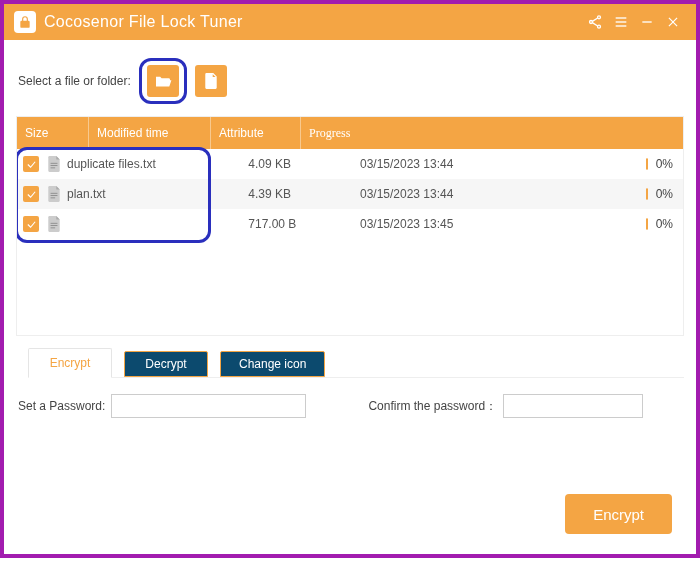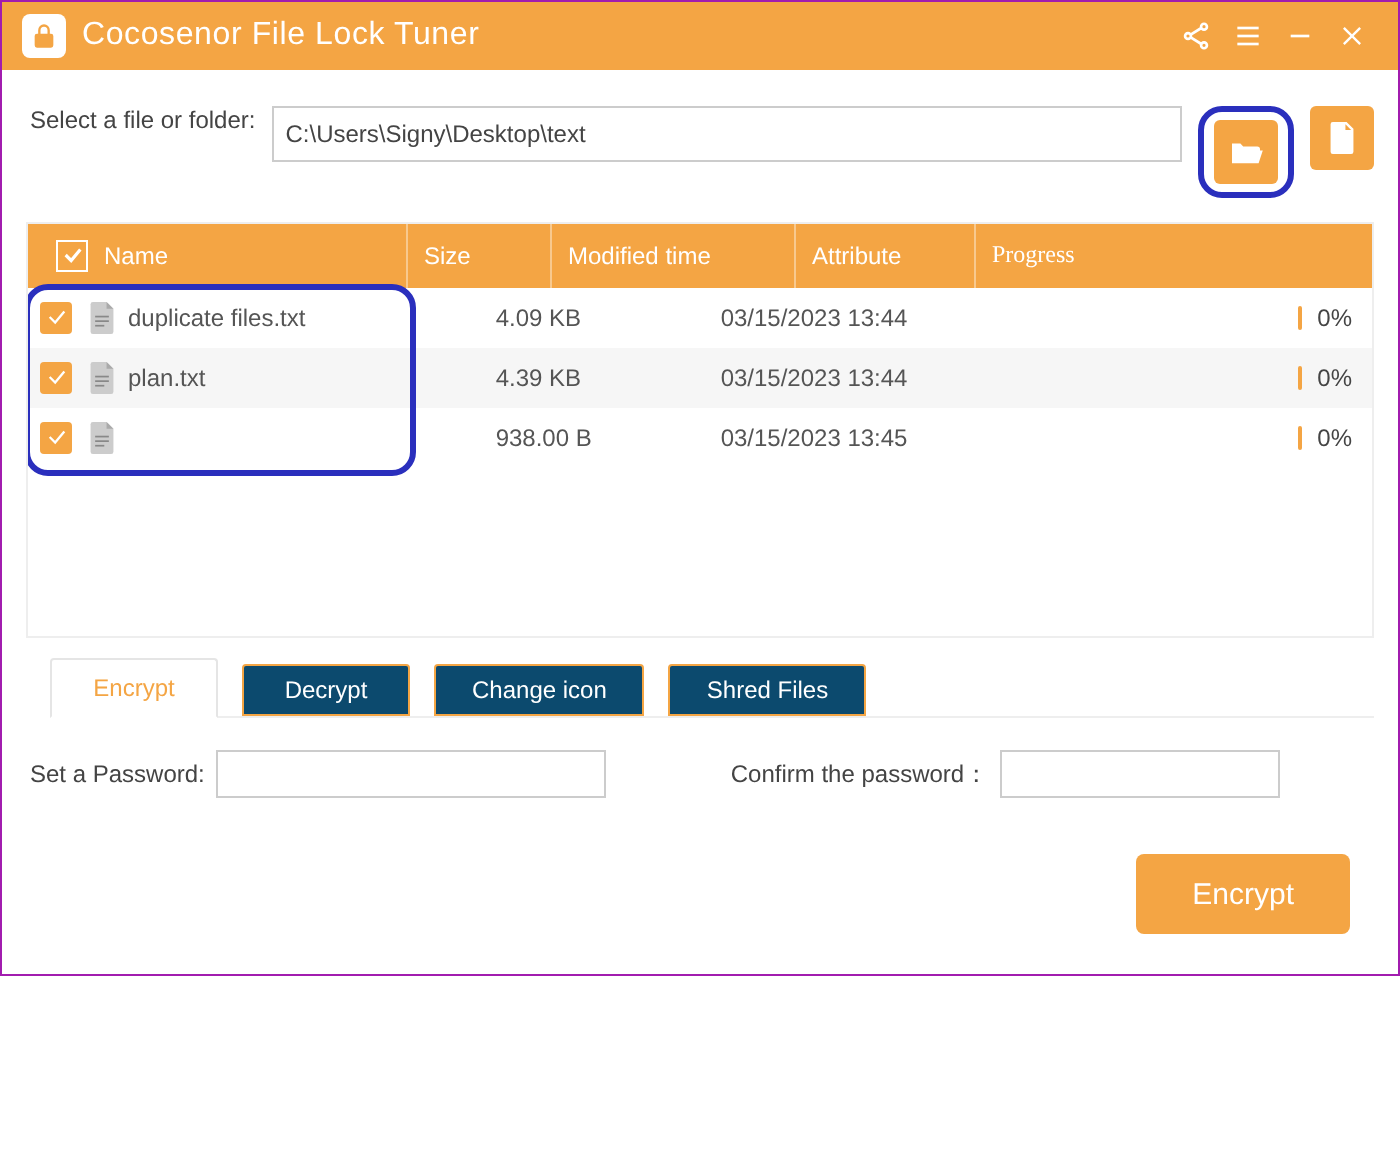--- a/index.html
+++ b/index.html
@@ -1,29 +1,29 @@
 <!DOCTYPE html>
 <html><head>
 <meta charset="utf-8">
 <style>
   * { box-sizing: border-box; margin: 0; padding: 0; font-family: Arial, sans-serif; }
   body { width: 700px; height: 578px; background: #fff; }
-  .app { width: 700px; height: 488px; border: 1px solid #a21caf; display: flex; flex-direction: column; }
+  .app { width: 700px; height: 558px; border: 4px solid #a21caf; display: flex; flex-direction: column; }
 
   
   .titlebar { background: #f4a544; height: 36px; display: flex; align-items: center; color: #fff; padding: 0 10px; }
   .titlebar .logo { width: 22px; height: 22px; background: #fff; border-radius: 4px; display: flex; align-items: center; justify-content: center; margin-right: 8px; }
   .titlebar .logo svg { fill: #f4a544; }
   .titlebar .title { font-size: 16px; font-weight: 500; letter-spacing: 0.3px; }
   .titlebar .spacer { flex: 1; }
   .title-icon { width: 26px; height: 26px; display: flex; align-items: center; justify-content: center; color: #fff; font-size: 18px; cursor: pointer; }
   .title-icon svg { stroke: #fff; fill: none; }
 
   
-  .path-row { display: flex; align-items: flex-start; padding: 18px 12px 12px 14px; gap: 8px; }
+  .path-row { display: flex; align-items: center; padding: 18px 12px 12px 14px; gap: 8px; }
   .path-label { font-size: 12px; color: #444; white-space: nowrap; }
   .path-input { flex: 1; height: 28px; border: 1px solid #ccc; font-size: 12px; padding: 0 6px; color: #444; }
   .btn-square { width: 32px; height: 32px; background: #f4a544; border: none; display: flex; align-items: center; justify-content: center; cursor: pointer; border-radius: 3px; }
   .btn-square svg { fill: #fff; }
   .browse-wrap { border: 3px solid #2a2fbd; border-radius: 12px; padding: 4px 5px; }
 
   
   .table-wrap { margin: 0 12px; border: 1px solid #eee; height: 220px; overflow: hidden; position: relative; }
   .thead { background: #f4a544; color: #fff; display: flex; height: 32px; align-items: center; font-size: 12px; position: relative; }
   .thead .th { border-right: 1px solid rgba(255,255,255,0.4); height: 100%; display: flex; align-items: center; padding-left: 8px; }
@@ -103,48 +103,39 @@
     <div class="title-icon">
       <svg width="14" height="14" viewBox="0 0 24 24" stroke-width="2">
           <line x1="5" y1="5" x2="19" y2="19"></line>
           <line x1="19" y1="5" x2="5" y2="19"></line>
         </svg>
     </div>
   </div>
 
   <div class="path-row">
     <span class="path-label">Select a file or folder:</span>
-    <input class="path-input" value="C:\Users\Signy\Desktop\text" style="">
     <div class="browse-wrap">
       <button class="btn-square">
         <svg width="18" height="14" viewBox="0 0 24 20">
             <path d="M2 4h6l2 2h10a2 2 0 0 1 2 2v1H6l-3 9H2V4zm4 5h18l-3 9H3l3-9z"></path>
           </svg>
       </button>
     </div>
     <button class="btn-square">
       <svg width="14" height="16" viewBox="0 0 24 28">
           <path d="M4 0h12l6 6v20a2 2 0 0 1-2 2H4a2 2 0 0 1-2-2V2a2 2 0 0 1 2-2zm11 2v5h5"></path>
           <rect x="6" y="12" width="12" height="2"></rect>
           <rect x="6" y="16" width="12" height="2"></rect>
           <rect x="6" y="20" width="8" height="2"></rect>
         </svg>
     </button>
   </div>
 
   <div class="table-wrap">
     <div class="thead">
-      <div class="th th-name">
-        <span class="head-check">
-          <svg width="11" height="11" viewBox="0 0 24 24" stroke="#fff" fill="none" stroke-width="3.5">
-              <polyline points="4,12 10,18 20,6"></polyline>
-            </svg>
-        </span>
-        <span>Name</span>
-      </div>
       <div class="th th-size">Size</div>
       <div class="th th-mod">Modified time</div>
       <div class="th th-attr">Attribute</div>
       <div class="th th-prog">Progress</div>
     </div>
     <div class="tbody">
       <div class="row">
         <div class="cell-name">
           <span class="chk">
               <svg width="11" height="11" viewBox="0 0 24 24">
@@ -200,37 +191,36 @@
               </svg>
             </span>
           <svg class="file-icon" viewBox="0 0 24 28">
               <path fill="#ccc" d="M4 0h12l6 6v20a2 2 0 0 1-2 2H4a2 2 0 0 1-2-2V2a2 2 0 0 1 2-2z"></path>
               <path fill="#aaa" d="M16 0v6h6z"></path>
               <rect fill="#888" x="6" y="12" width="12" height="1.5"></rect>
               <rect fill="#888" x="6" y="16" width="12" height="1.5"></rect>
               <rect fill="#888" x="6" y="20" width="8" height="1.5"></rect>
             </svg>
         </div>
-        <div class="cell-size">938.00 B</div>
+        <div class="cell-size">717.00 B</div>
         <div class="cell-mod">03/15/2023 13:45</div>
         <div class="cell-attr"></div>
         <div class="cell-prog">
             <div class="prog-bar"></div>
             <span class="prog-pct">0%</span>
           </div>
       </div>
     </div>
     <div class="checklist-highlight"></div>
   </div>
 
   <div class="tabs-row">
     <div class="tab active">Encrypt</div>
     <div class="tab">Decrypt</div>
     <div class="tab">Change icon</div>
-    <div class="tab">Shred Files</div>
   </div>
 
   <div class="pwd-row">
     <span>Set a Password:</span>
     <input class="pwd-input" type="password" value="" style="">
     <div class="pwd-gap"></div>
     <span>Confirm the password：</span>
     <input class="pwd-input" type="password" style="width: 140px;" value="">
   </div>
 

